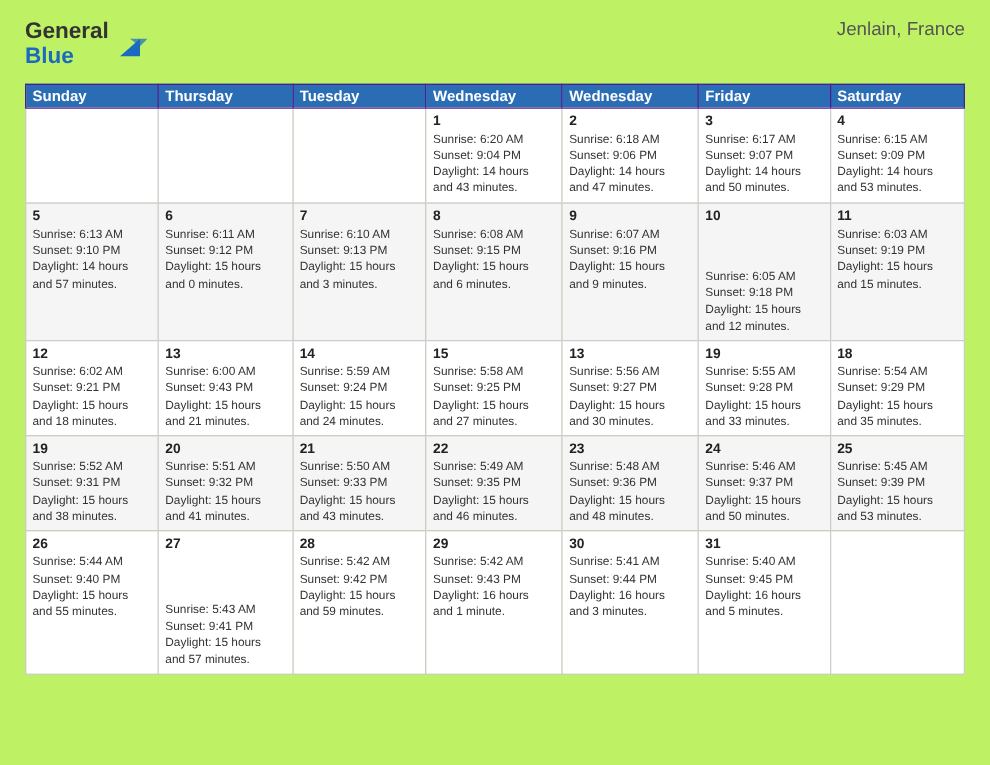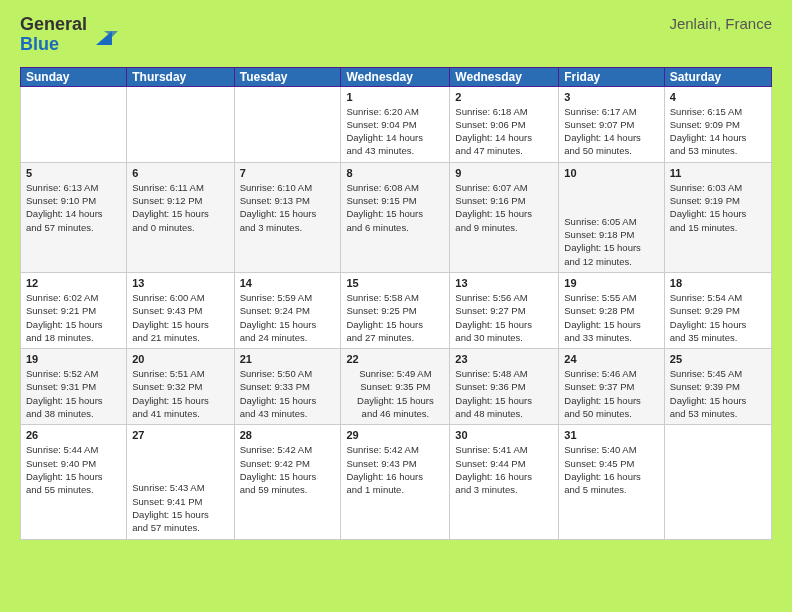--- a/index.html
+++ b/index.html
@@ -274,21 +274,21 @@
           </td>
           <td>
             <span class="day-number">21</span>
             <div class="day-info" style="white-space: pre-line;">Sunrise: 5:50 AM
 Sunset: 9:33 PM
 Daylight: 15 hours
 and 43 minutes.</div>
           </td>
           <td>
             <span class="day-number">22</span>
-            <div class="day-info" style="white-space: pre-line; text-align: center;">Sunrise: 5:49 AM
+            <div class="day-info" style="white-space: pre-line;">Sunrise: 5:49 AM
 Sunset: 9:35 PM
 Daylight: 15 hours
 and 46 minutes.</div>
           </td>
           <td>
             <span class="day-number">23</span>
             <div class="day-info" style="white-space: pre-line;">Sunrise: 5:48 AM
 Sunset: 9:36 PM
 Daylight: 15 hours
 and 48 minutes.</div>

